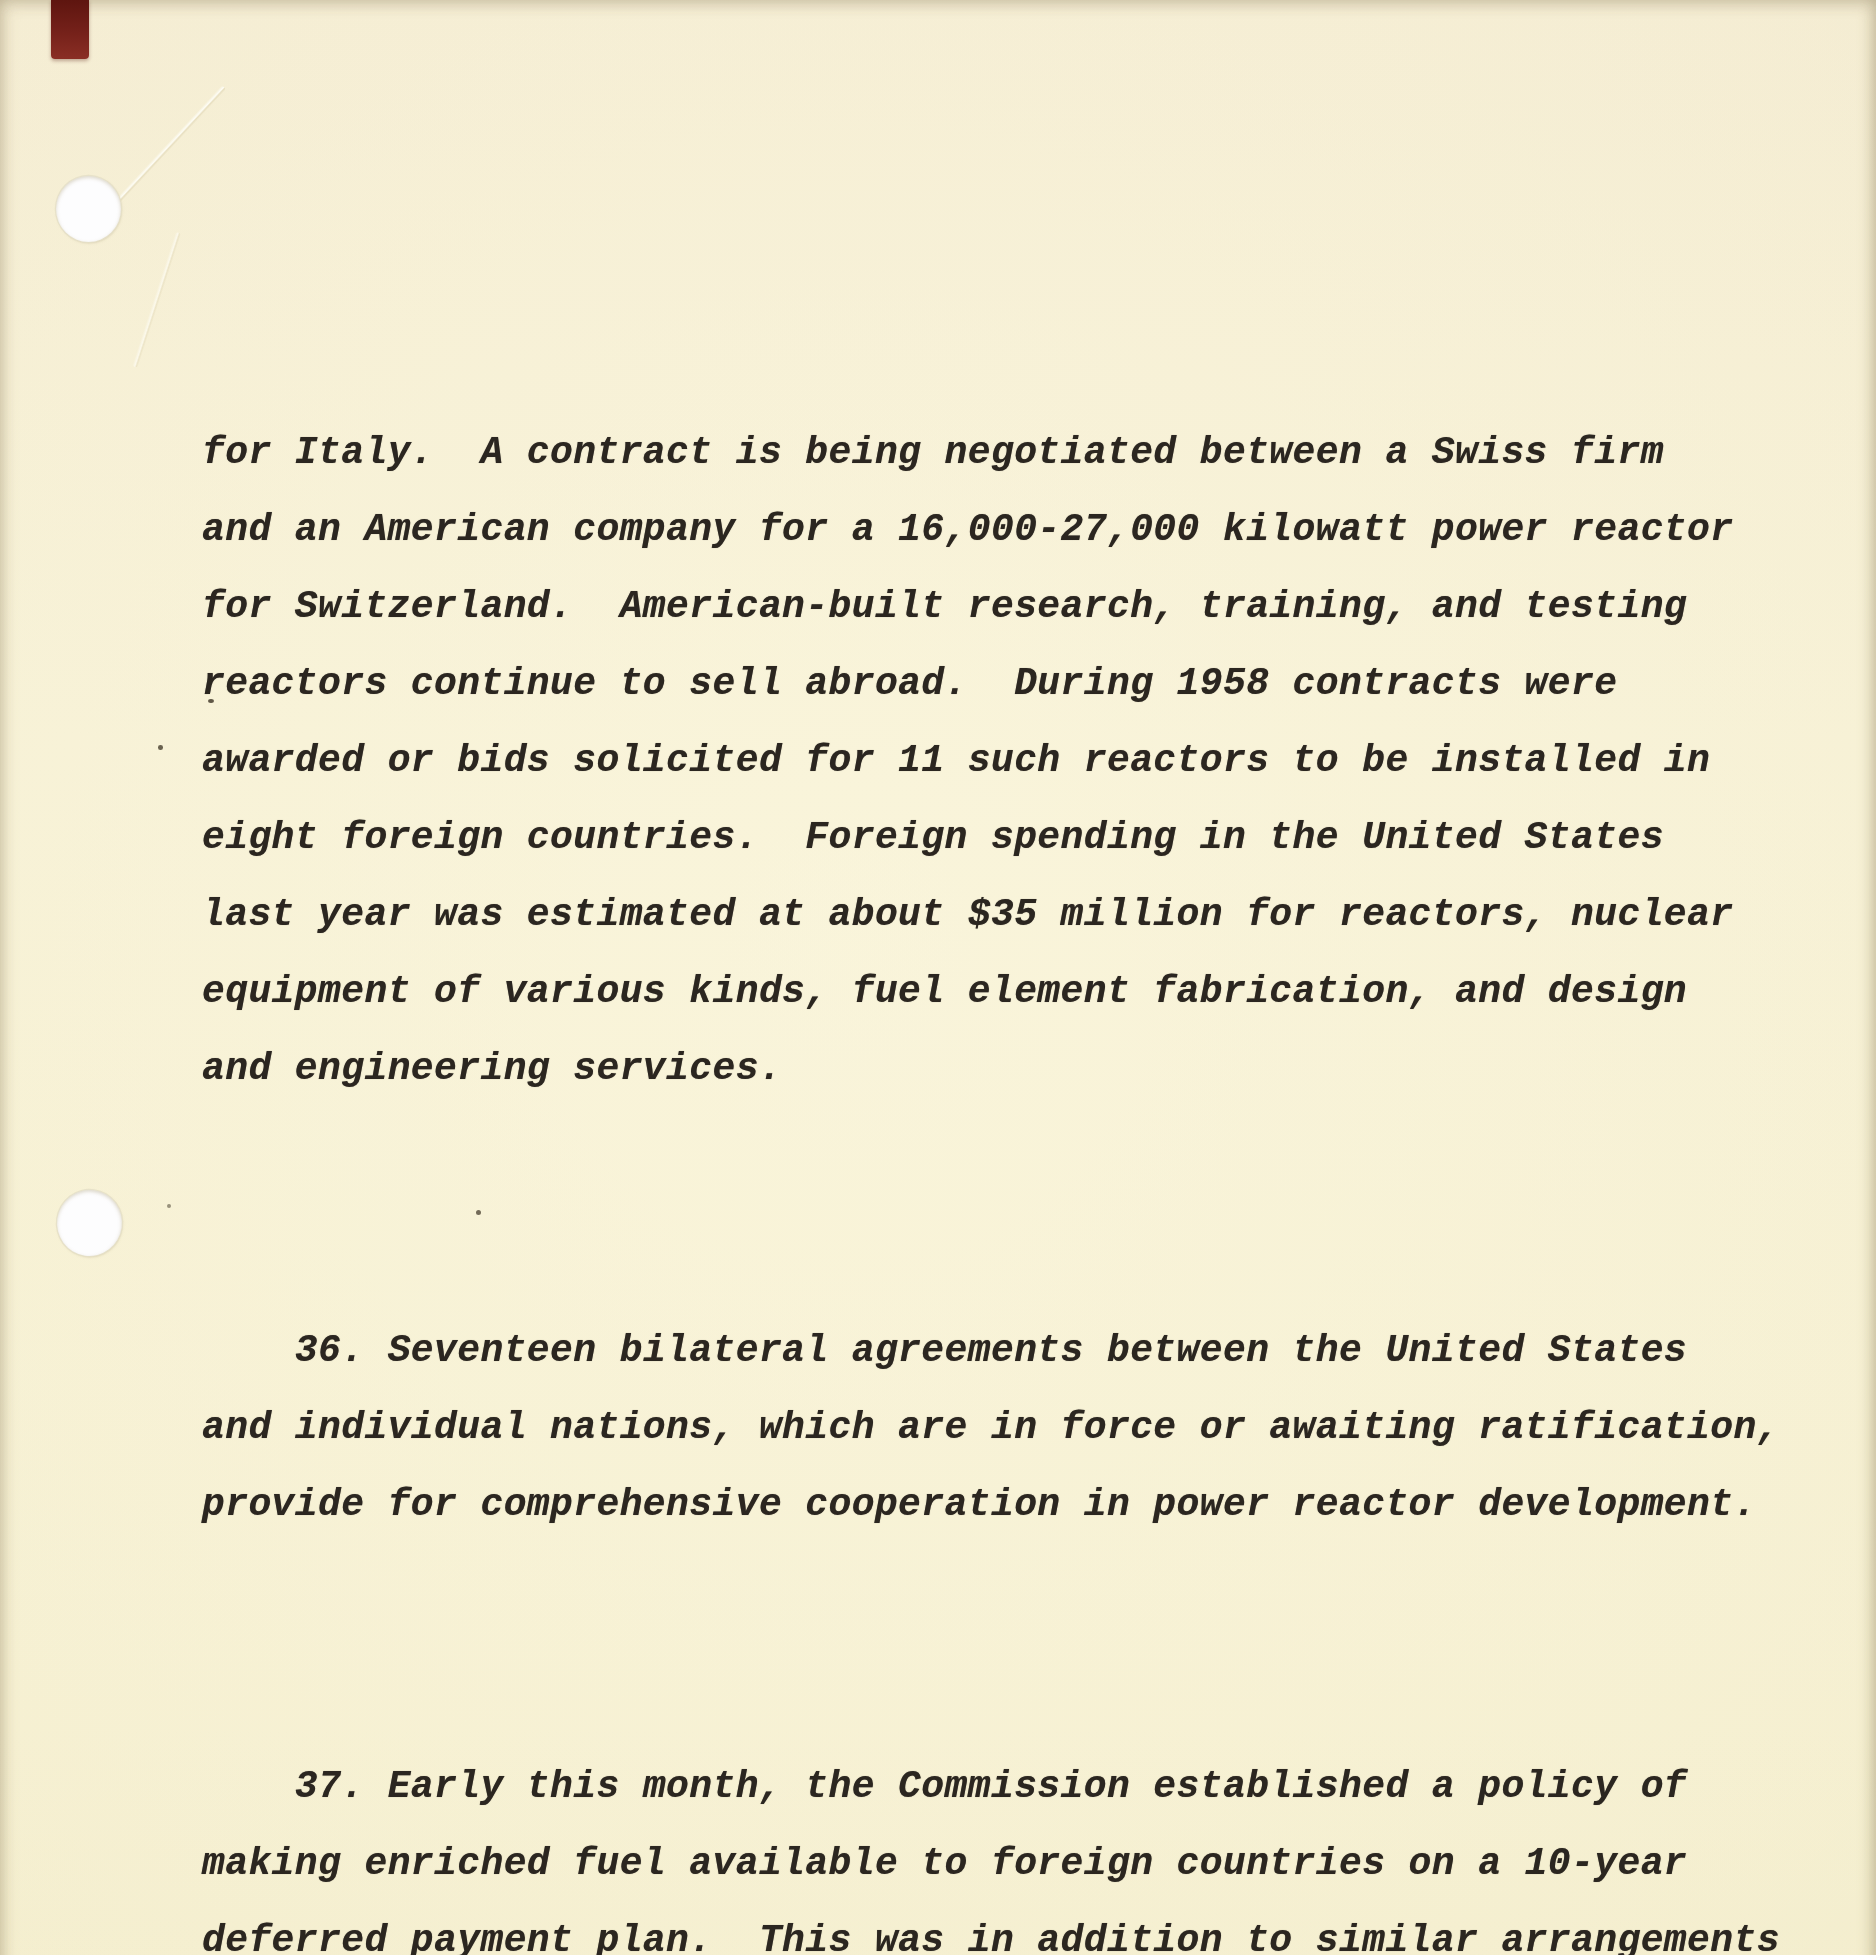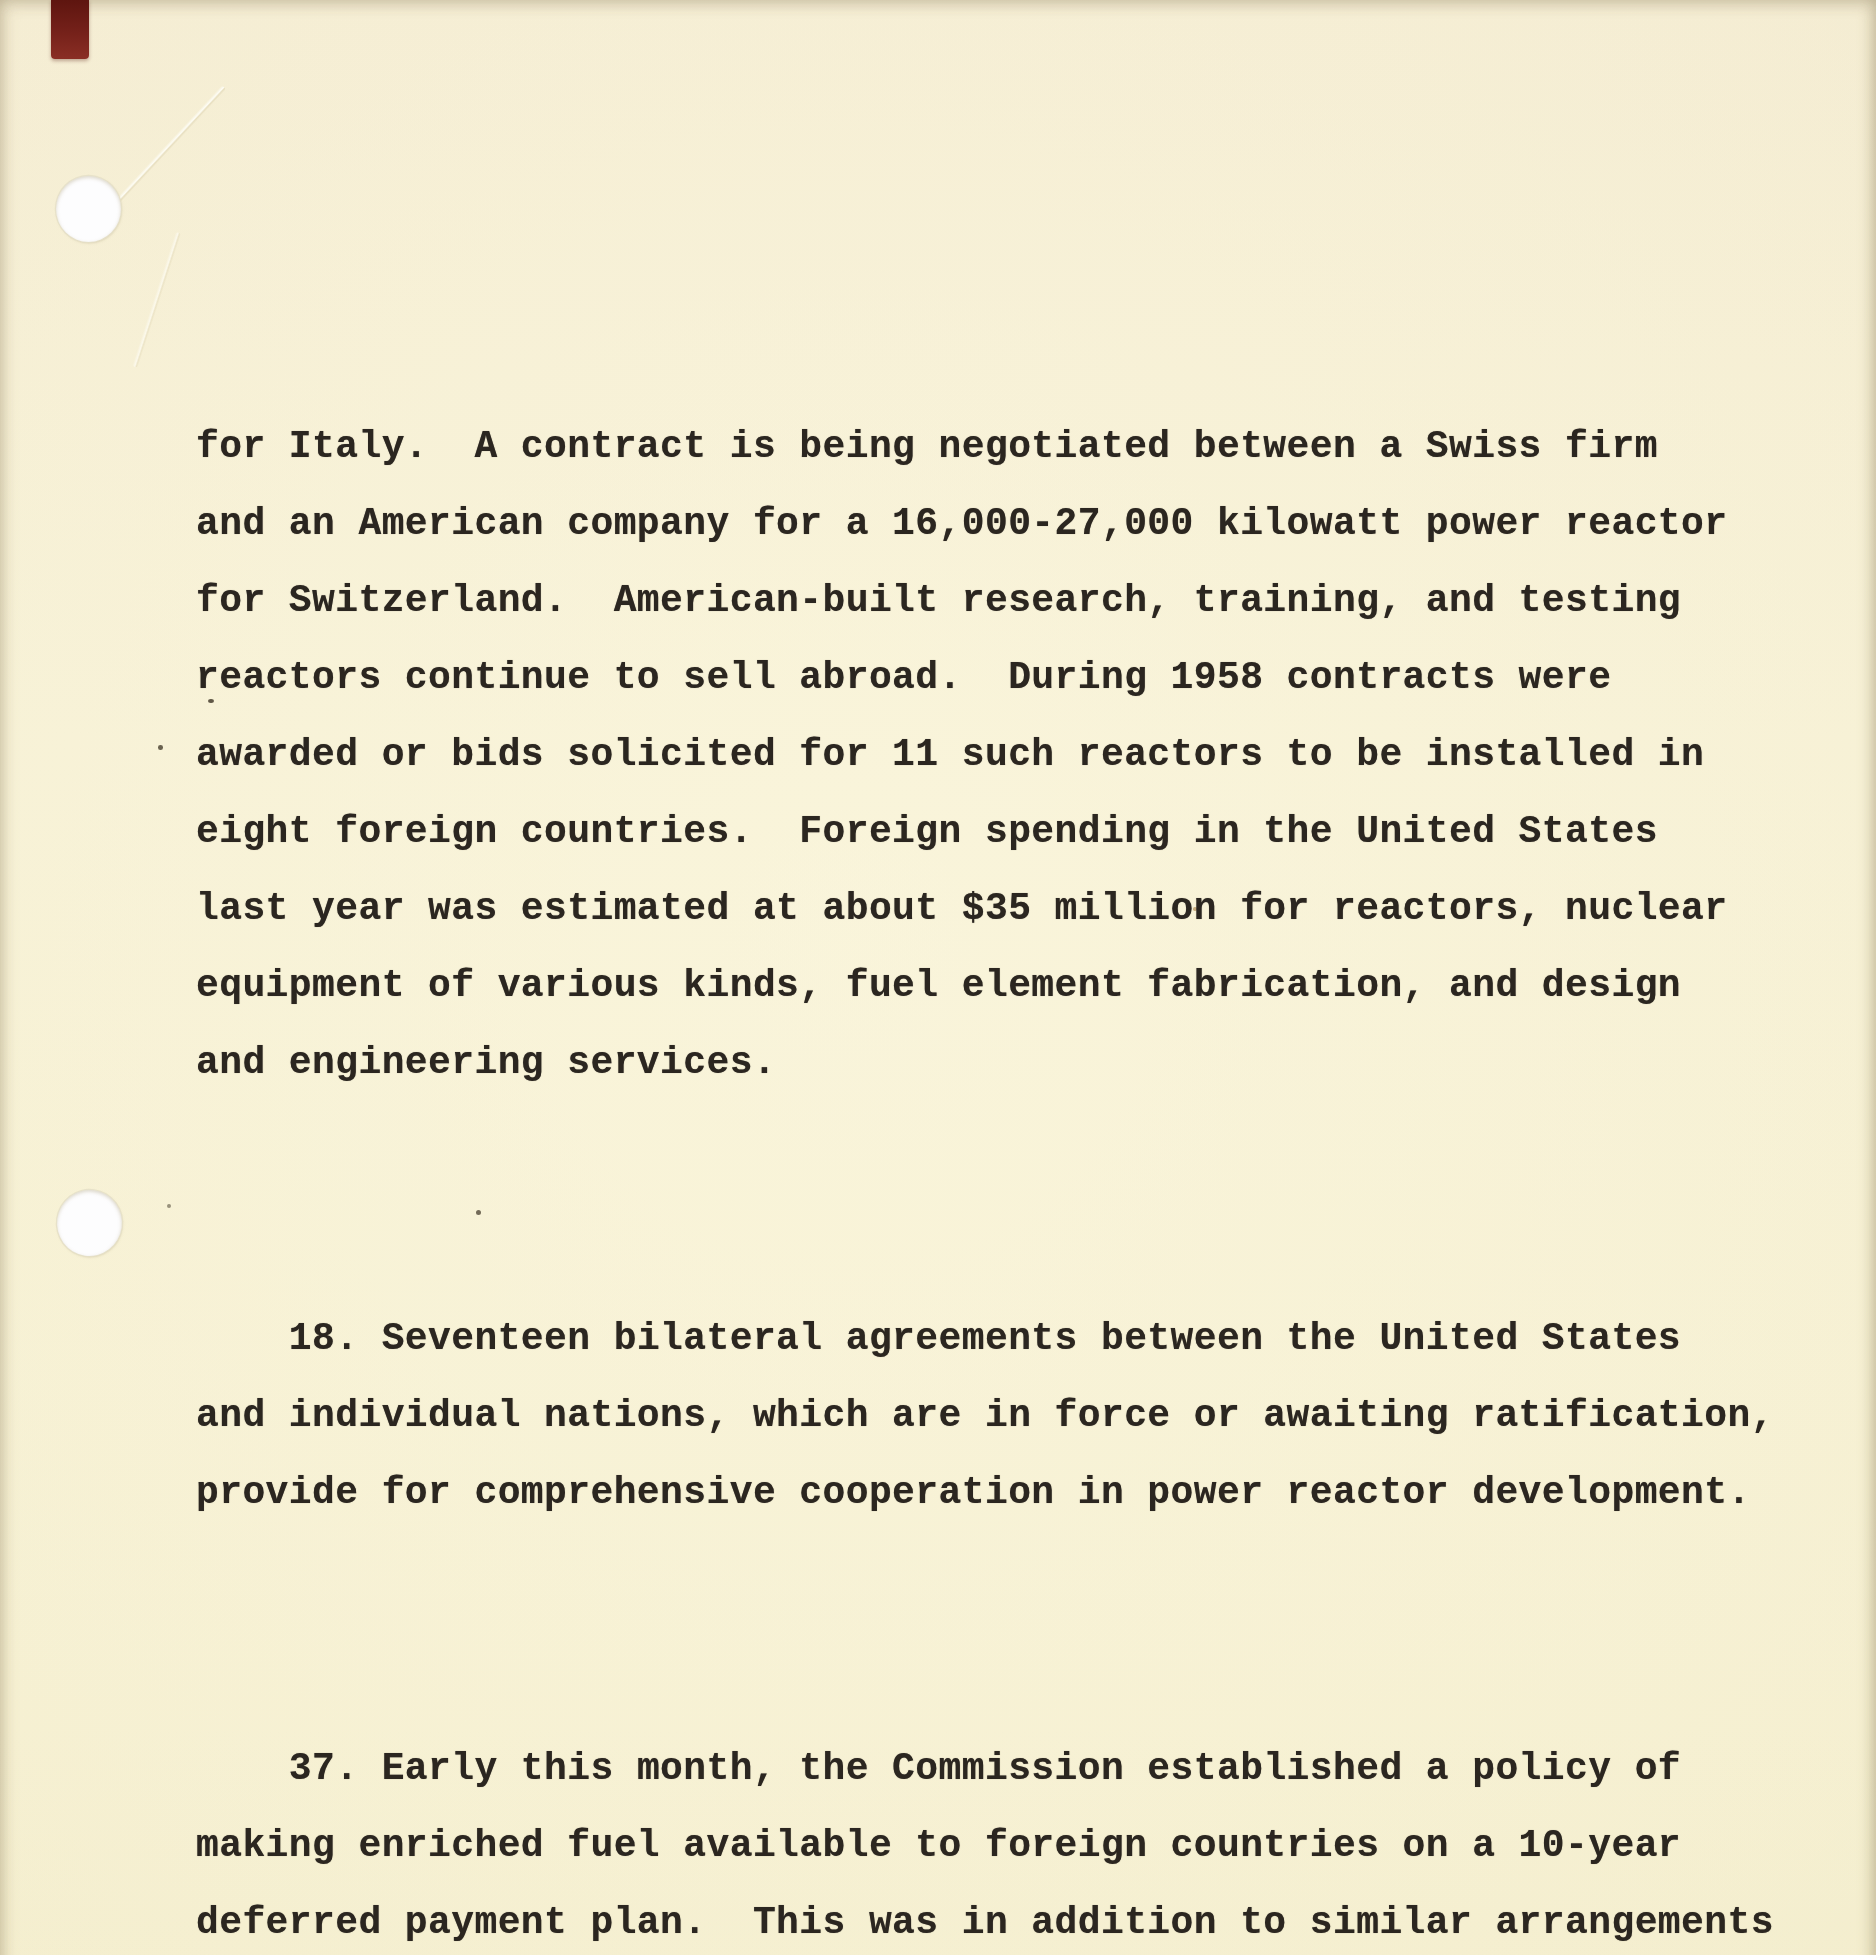--- a/index.html
+++ b/index.html
@@ -30,21 +30,21 @@
     top: 254px;
     width: 1642px;
     color: #2b2620;
     font-size: 38px;
     font-weight: bold;
     line-height: 77px;
     letter-spacing: 0.4px;
     white-space: pre-wrap;
     text-shadow: 0 0 0.8px rgba(43,38,32,0.55);
   }
-  .para { margin: 0; }
+  .para { margin: 6px; font-style: italic; }
   .para + .para { margin-top: 45px; }
 
   
   .hole {
     position: absolute;
     width: 65px;
     height: 66px;
     border-radius: 50%;
     background: #fdfdfe;
     box-shadow:
@@ -125,21 +125,21 @@
   <div class="text-block">
     <p class="para">for Italy.  A contract is being negotiated between a Swiss firm
 and an American company for a 16,000-27,000 kilowatt power reactor
 for Switzerland.  American-built research, training, and testing
 reactors continue to sell abroad.  During 1958 contracts were
 awarded or bids solicited for 11 such reactors to be installed in
 eight foreign countries.  Foreign spending in the United States
 last year was estimated at about $35 million for reactors, nuclear
 equipment of various kinds, fuel element fabrication, and design
 and engineering services.</p>
-    <p class="para">    18. Seventeen bilateral agreements between the United States
+    <p class="para">    36. Seventeen bilateral agreements between the United States
 and individual nations, which are in force or awaiting ratification,
 provide for comprehensive cooperation in power reactor development.</p>
     <p class="para">    37. Early this month, the Commission established a policy of
 making enriched fuel available to foreign countries on a 10-year
 deferred payment plan.  This was in addition to similar arrangements
 previously made under the agreement with the European Atomic Energy
 Community (Euratom).  Countries and international organizations
 eligible under the new policy--those which have appropriate
 agreements for cooperation with the United States--would pay
 interest on the unpaid balance of charges for the fuel during the

